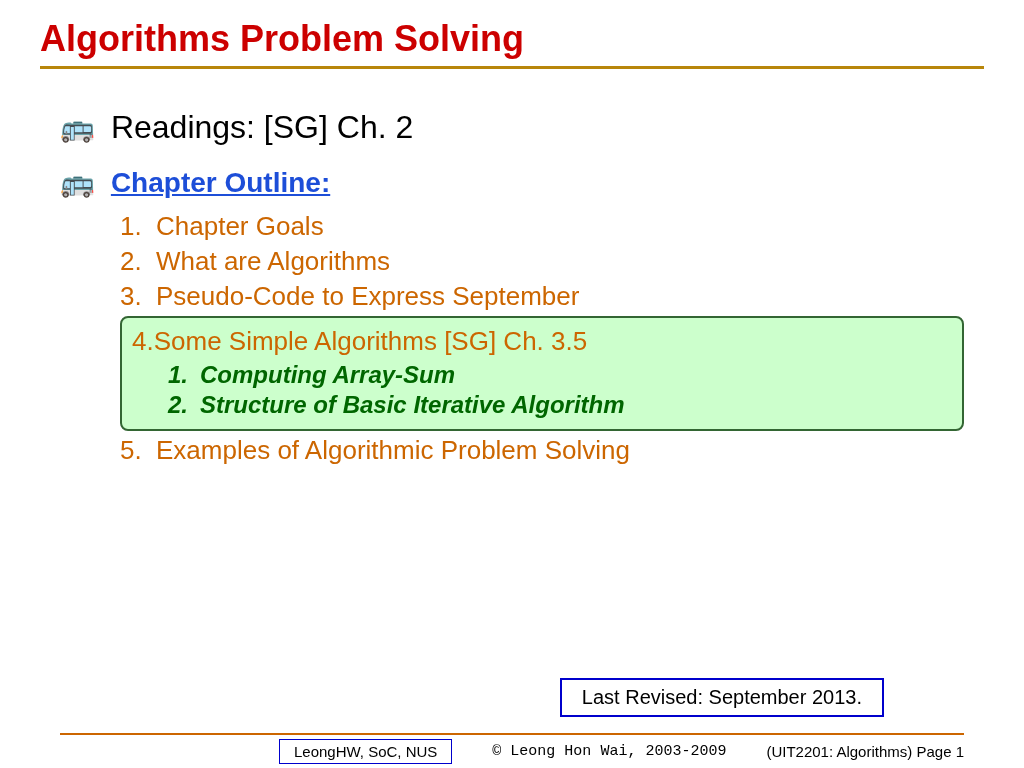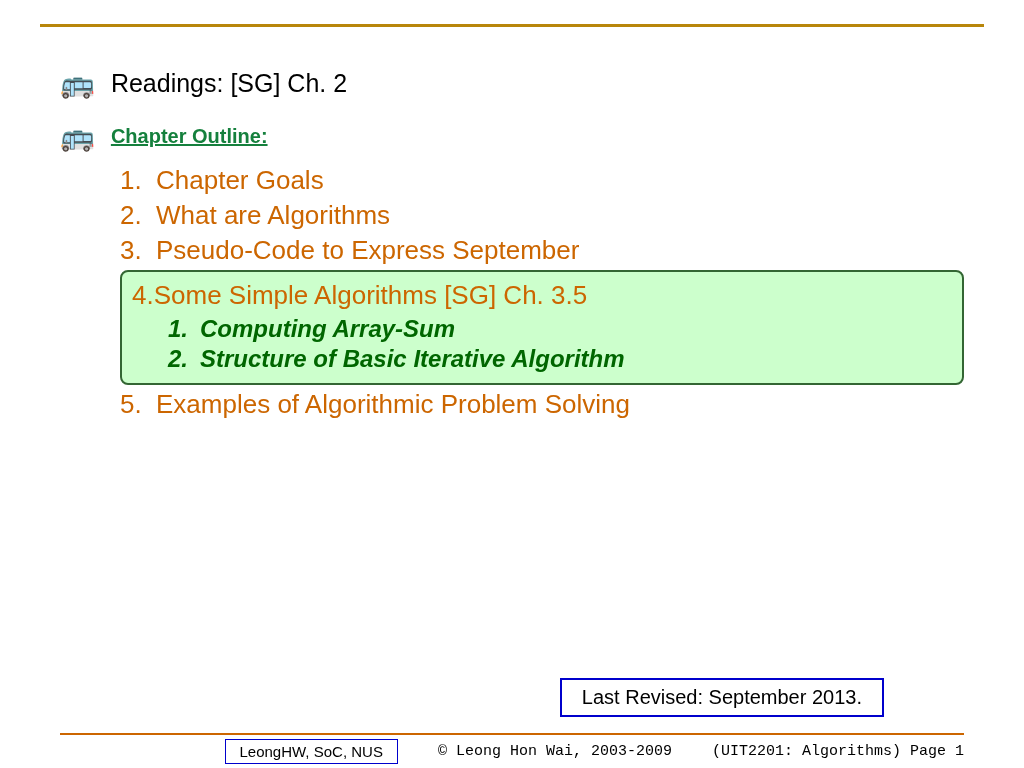--- a/index.html
+++ b/index.html
@@ -54,40 +54,40 @@
     }
 
     .bus-icon {
       color: #0000cc;
       font-size: 28px;
       margin-right: 16px;
       flex-shrink: 0;
     }
 
     .readings-text {
-      font-size: 25px;
+      font-size: 32px;
       color: #000000;
       font-family: Arial, sans-serif;
     }
 
     
     .outline-section {
       margin-top: 0;
     }
 
     .outline-header-line {
       display: flex;
       align-items: center;
       margin-bottom: 12px;
     }
 
     .chapter-outline-title {
-      font-size: 20px;
+      font-size: 28px;
       font-weight: bold;
-      color: #15803d;
+      color: #1d4ed8;
       text-decoration: underline;
       font-family: Arial, sans-serif;
     }
 
     
     .outline-list {
       list-style: none;
       padding-left: 60px;
     }
 
@@ -187,29 +187,30 @@
 
     .footer-center {
       font-size: 15px;
       color: #000000;
       font-family: Liberation Mono, monospace;
     }
 
     .footer-right {
       font-size: 15px;
       color: #000000;
-      font-family: Liberation Mono, monospace;
+      font-family: Liberation Sans, sans-serif;
     }
   </style>
 </head>
 <body>
 
 <div class="page">
 
   <div class="header">
+    <div class="page-title">Algorithms Problem Solving</div>
     <hr class="header-rule">
   </div>
 
   <div class="content">
 
     <div class="readings-line">
       <span class="bus-icon">🚌</span>
       <span class="readings-text">Readings:  [SG] Ch. 2</span>
     </div>
 

